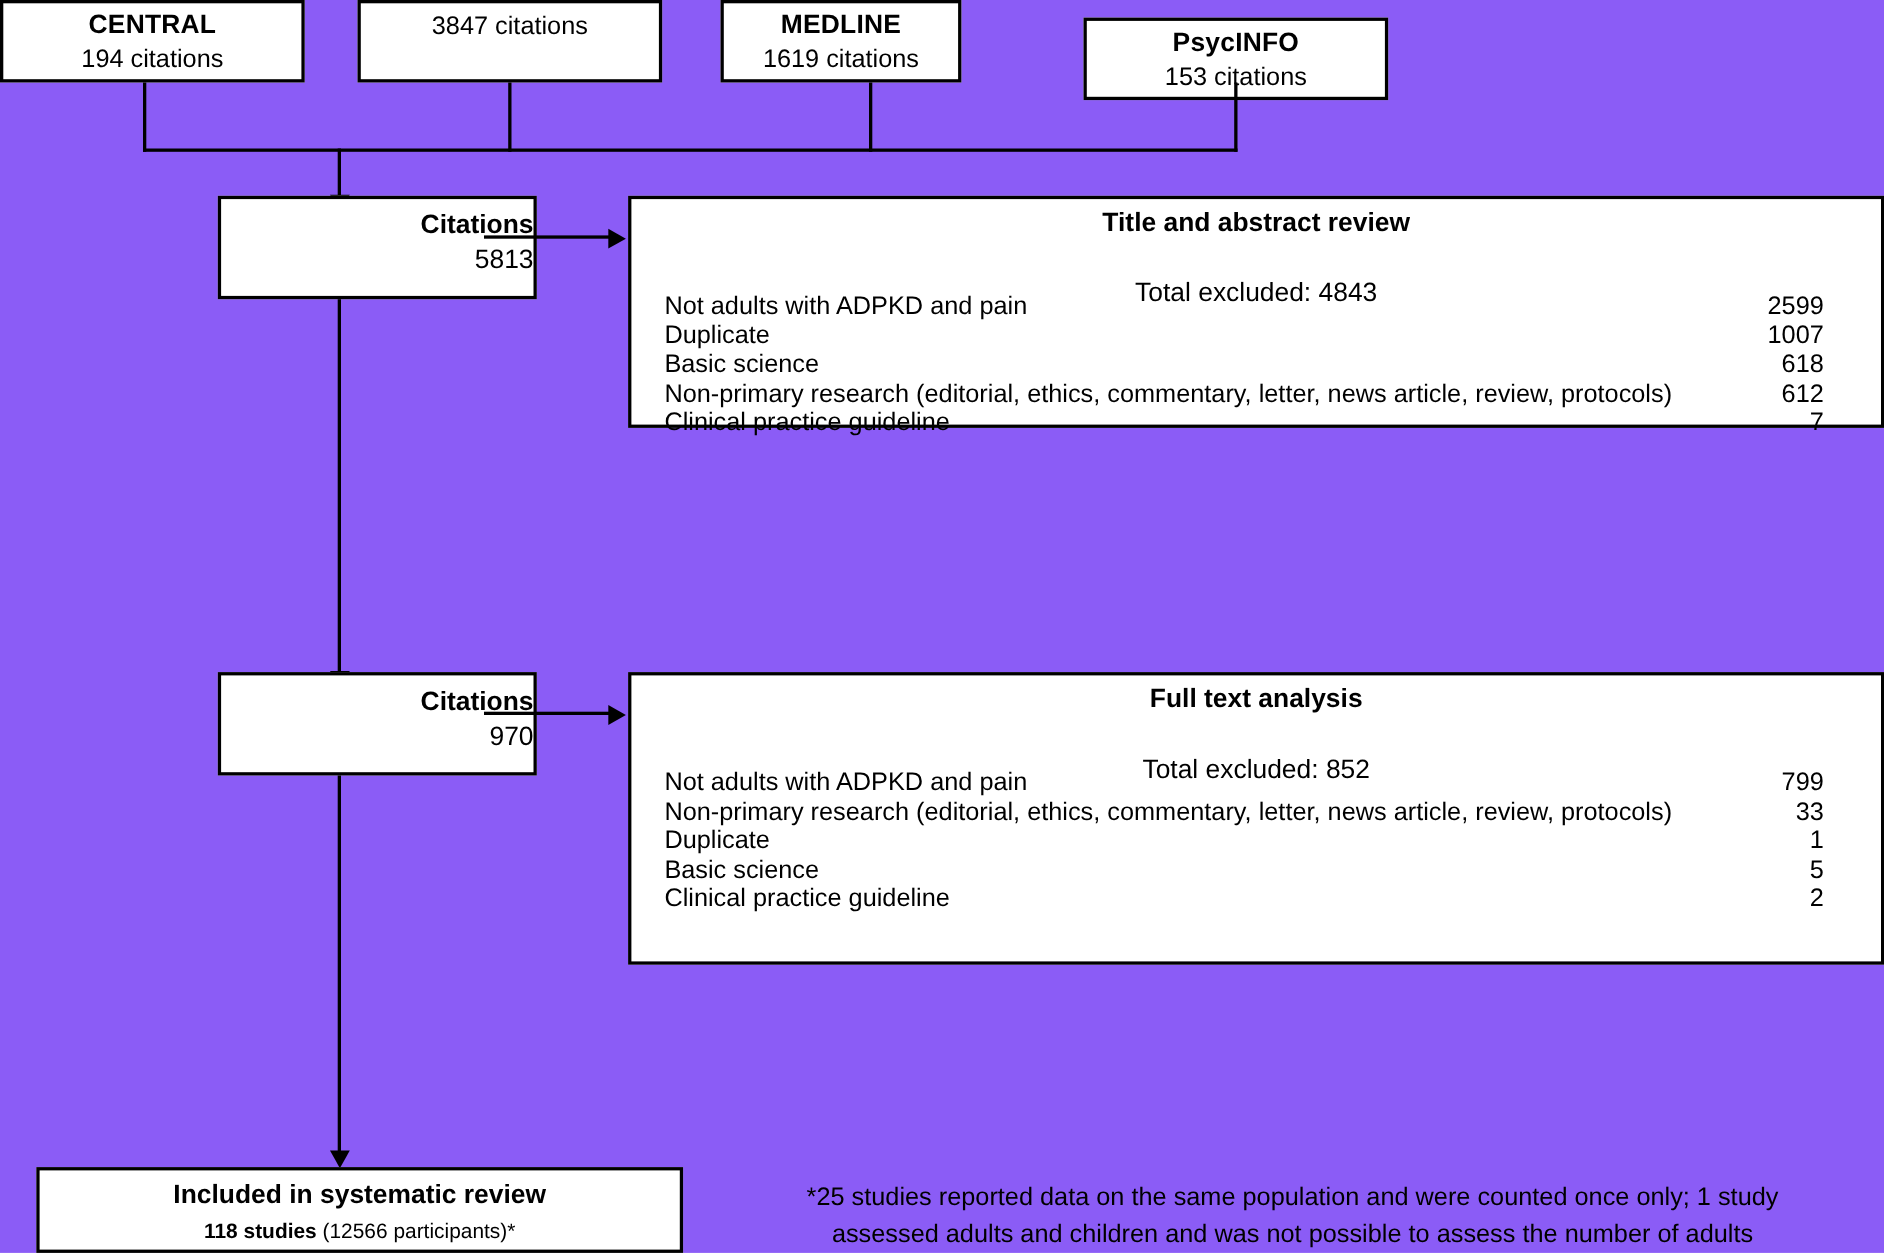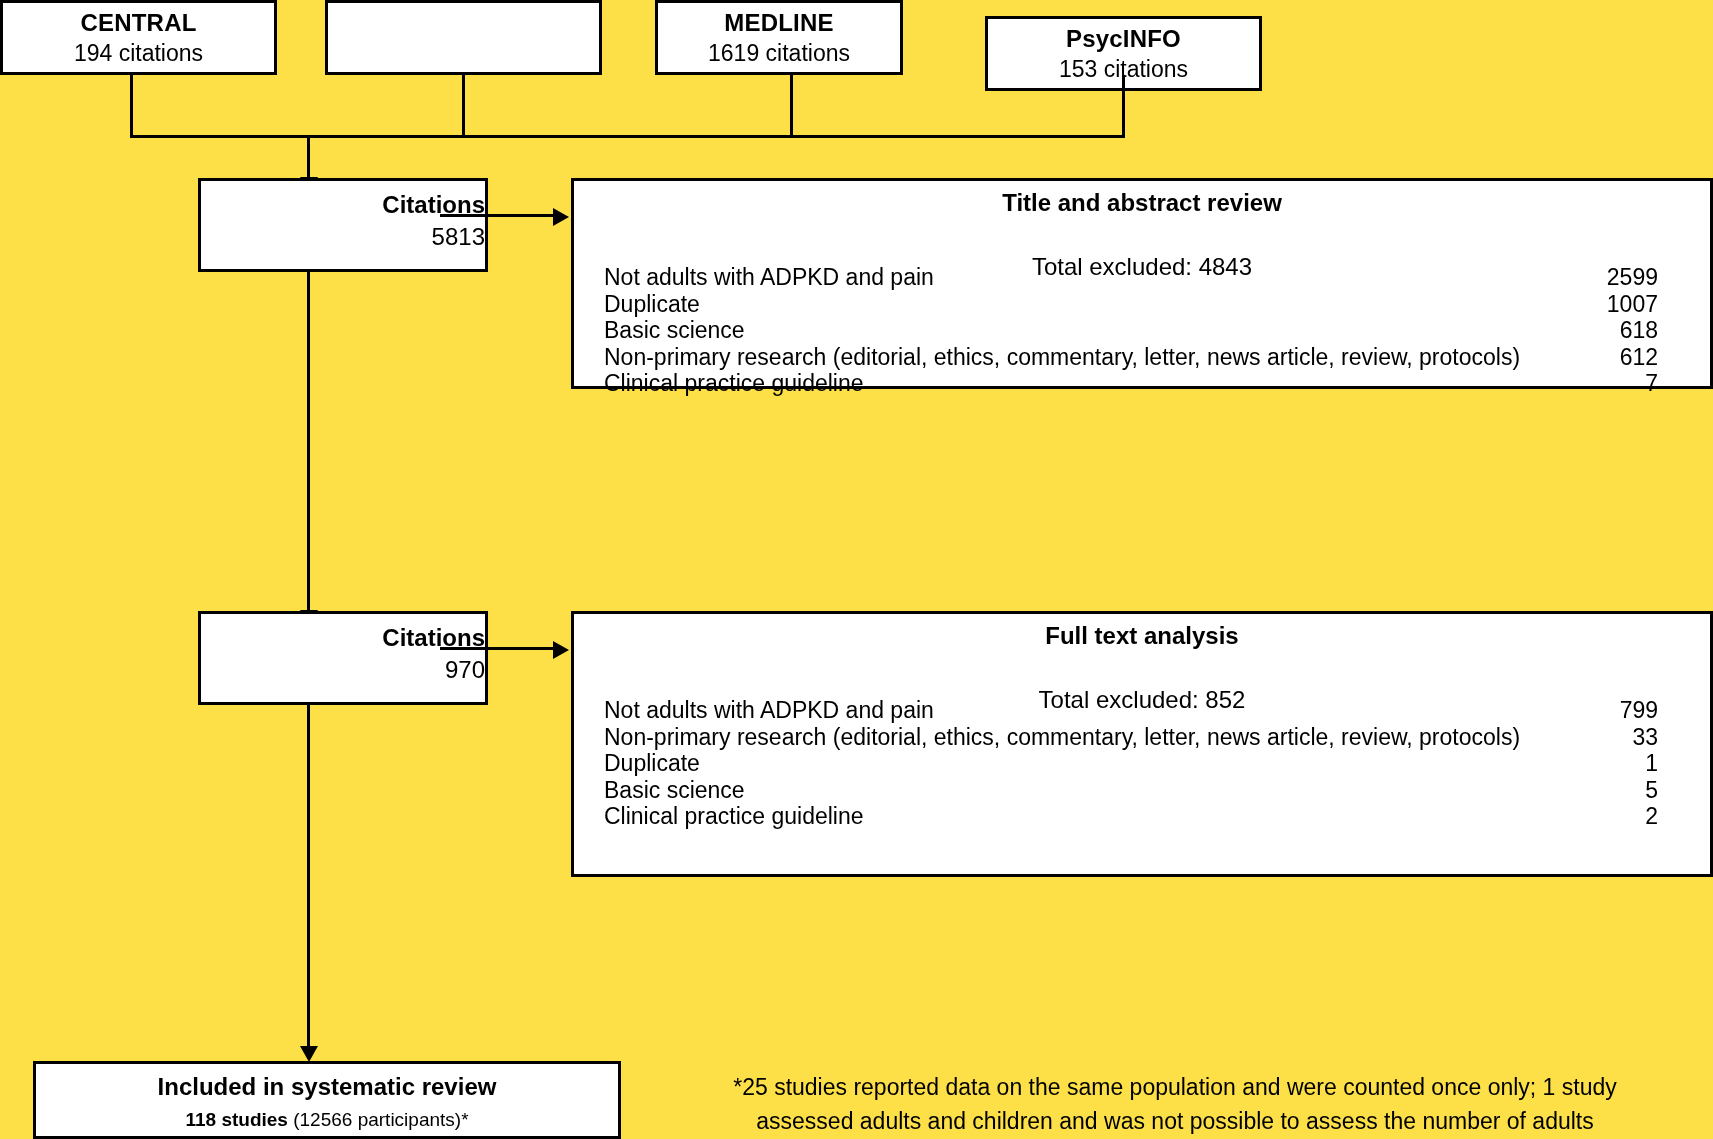--- a/index.html
+++ b/index.html
@@ -8,21 +8,21 @@
     background: #ffffff;
   }
   body {
     font-family: "Liberation Sans", sans-serif;
     color: #000000;
   }
   #canvas {
     position: relative;
     width: 1713px;
     height: 1139px;
-    background: #fde047;
+    background: #8b5cf6;
     overflow: hidden;
   }
 
   
   .box {
     position: absolute;
     box-sizing: border-box;
     border: 3px solid #000;
     background: #fff;
   }
@@ -137,23 +137,24 @@
 <body>
 
 <div id="canvas">
 
   <div class="box src-box" style="left:0px; top:0px; width:277px; height:75px;">
     <div class="src-title">CENTRAL</div>
     <div class="src-count">194 citations</div>
   </div>
 
   <div class="box src-box" style="left:325px; top:0px; width:277px; height:75px;">
-  </div>
-
-  <div class="box src-box" style="left:655px; top:0px; width:248px; height:75px;">
+    <div class="src-count">3847 citations</div>
+  </div>
+
+  <div class="box src-box" style="left:655px; top:0px; width:219px; height:75px;">
     <div class="src-title">MEDLINE</div>
     <div class="src-count">1619 citations</div>
   </div>
 
   <div class="box src-box" style="left:985px; top:16px; width:277px; height:75px;">
     <div class="src-title">PsycINFO</div>
     <div class="src-count">153 citations</div>
   </div>
 
   <div class="vline" style="left:130px; top:75px; height:63px;"></div>

